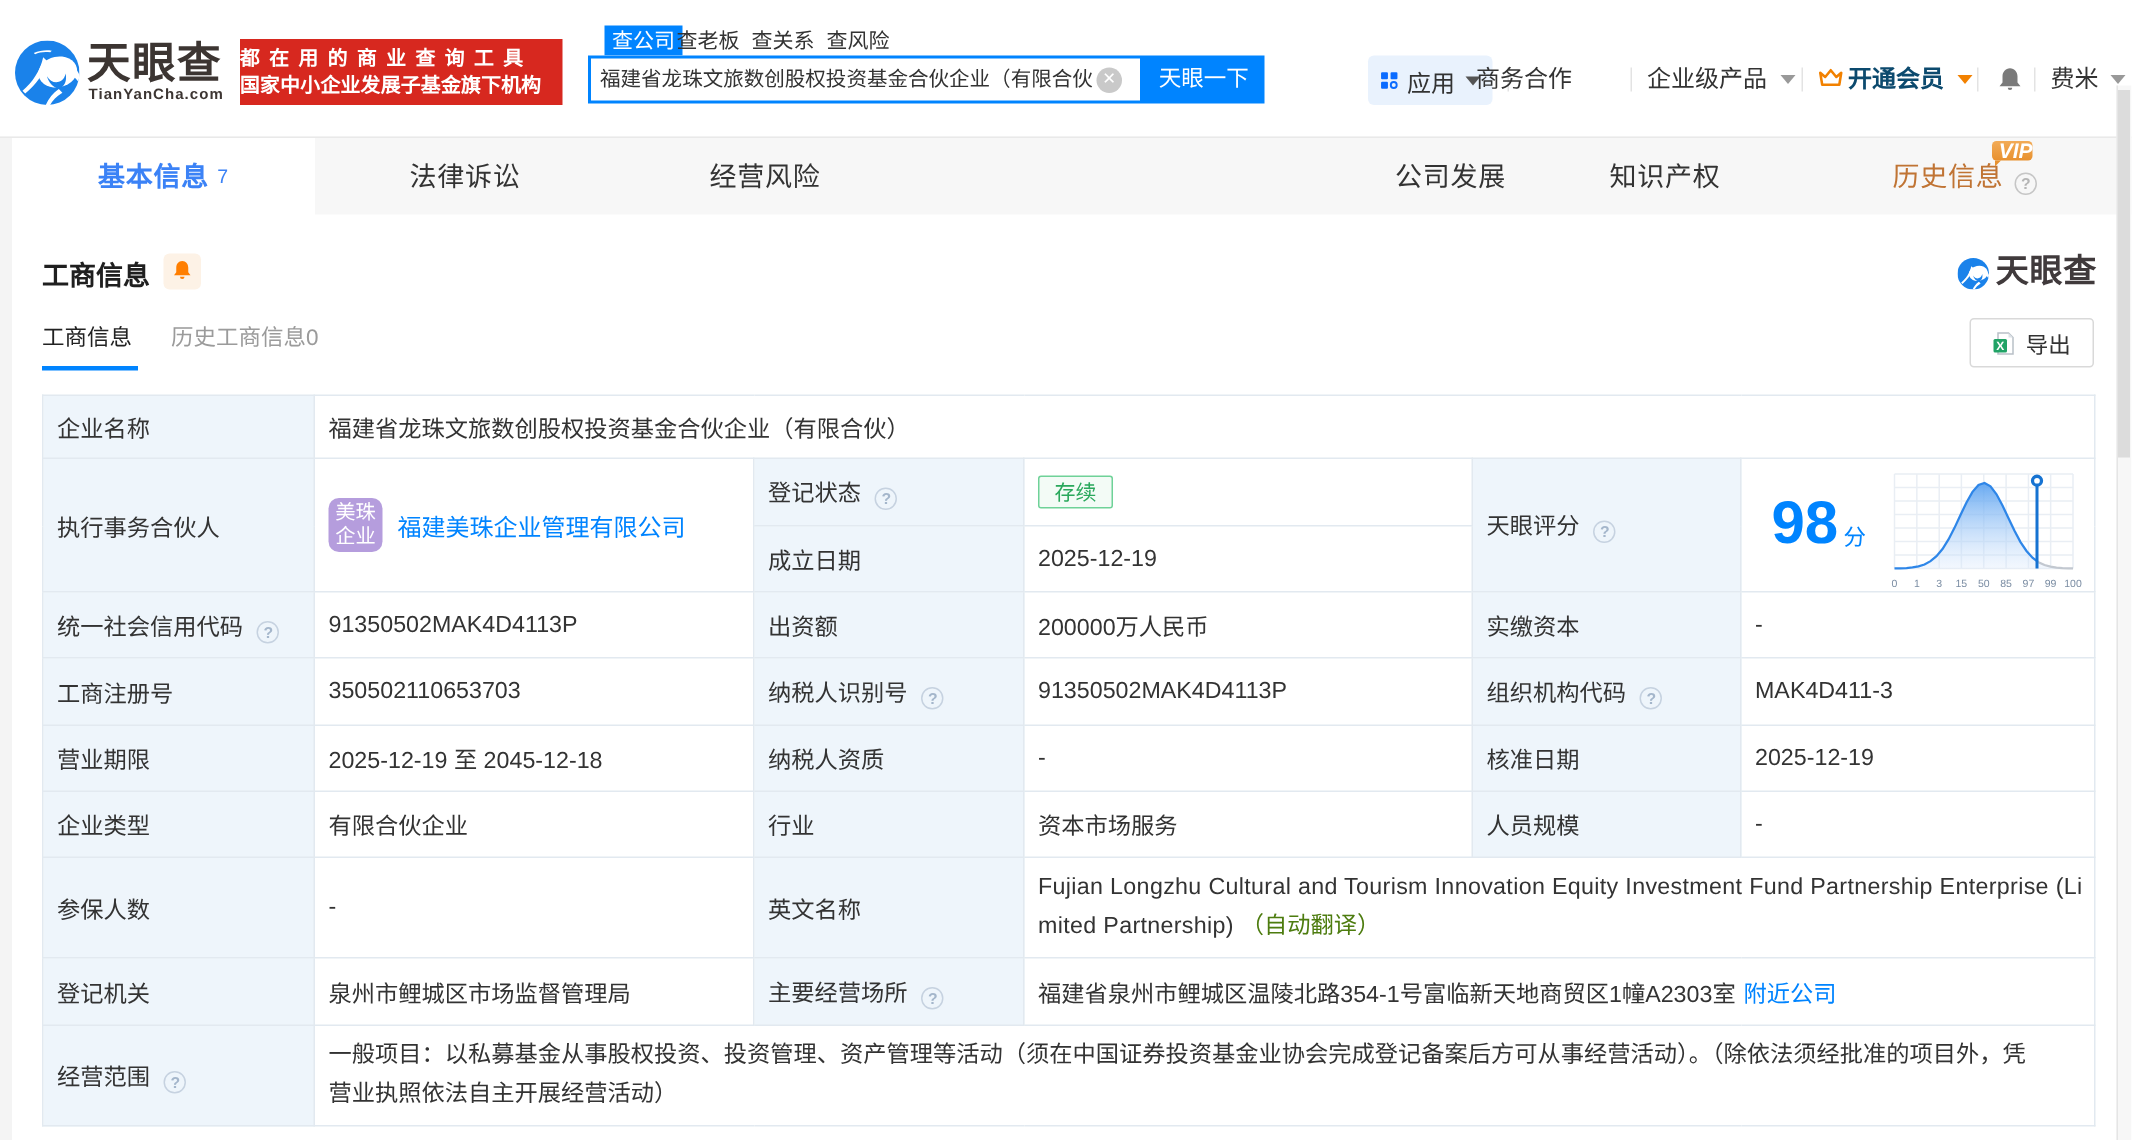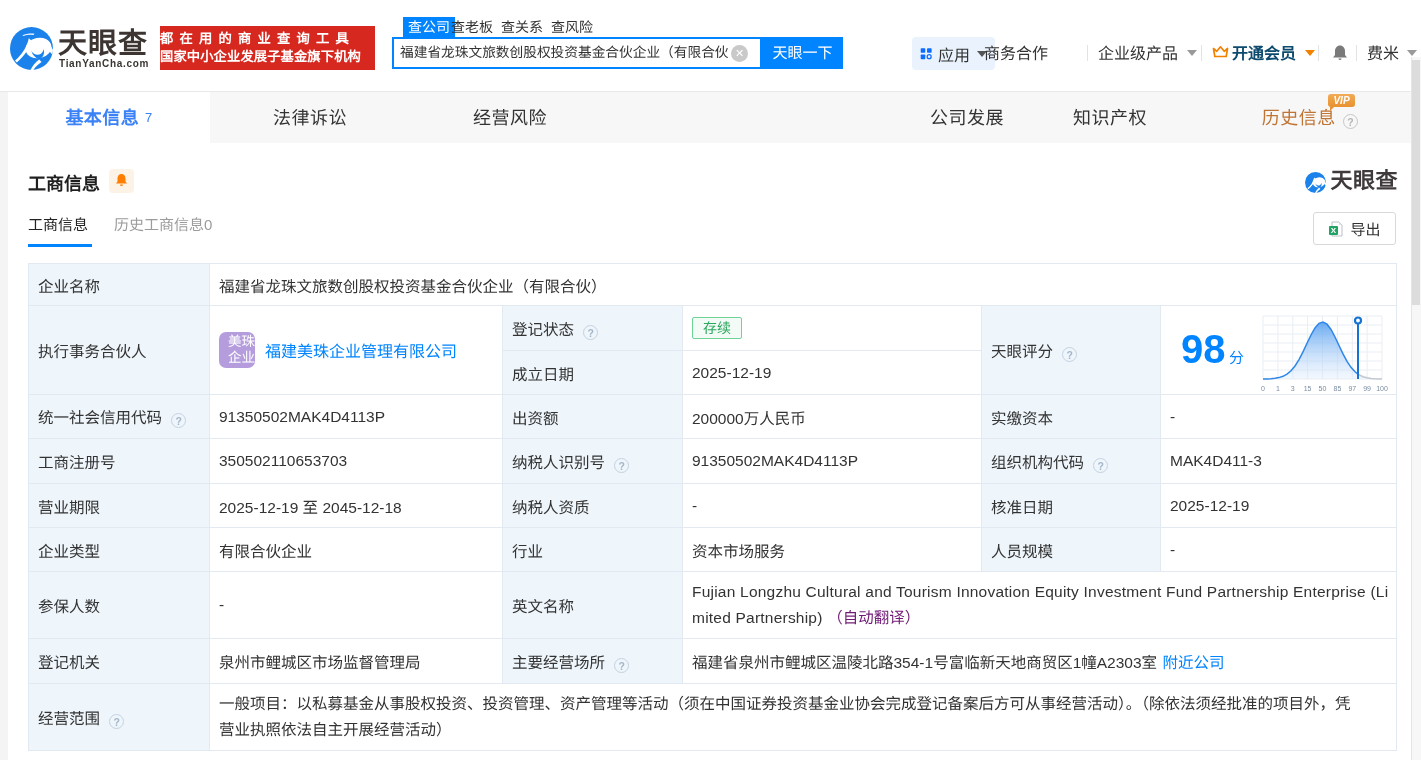--- a/index.html
+++ b/index.html
@@ -39,21 +39,21 @@
 #subline{position:absolute;left:28px;top:244px;width:64px;height:3px;background:#0084ff;}
 #minilogo{position:absolute;left:1305px;top:162px;height:21px;}
 #exportbtn{position:absolute;left:1313px;top:212px;width:83px;height:33px;border:1px solid #d9d9d9;border-radius:3px;display:flex;align-items:center;justify-content:center;font-size:15px;color:#333;gap:6px;background:#fff;}
 
 #tbl{position:absolute;left:28px;top:263px;width:1368px;border-collapse:collapse;table-layout:fixed;}
 #tbl td{border:1px solid #e2e9f0;font-size:15.5px;color:#333;padding:2px 9px;vertical-align:middle;}
 #tbl td.lb{background:#eef5fb;}
 .qm{display:inline-block;width:15px;height:15px;border:1px solid #c6d2e0;border-radius:50%;color:#a4b6cb;font-size:10.5px;line-height:14px;text-align:center;margin-left:5px;vertical-align:-2px;font-weight:bold;}
 .badge-g{display:inline-block;border:1px solid #6fd298;background:#f3fbf6;color:#2aa85c;font-size:14px;line-height:20px;padding:0 10px;border-radius:2px;}
 .blue{color:#0084ff;}
-.gray{color:#701a75;}
+.gray{color:#4d7c0f;}
 </style>
 </head>
 <body>
 
 <div id="hdr">
   <svg class="abs" style="left:10px;top:27px" width="43" height="43" viewBox="0 0 43 43">
     <circle cx="21.5" cy="21.5" r="21.5" fill="#1a82ea"></circle>
     <ellipse cx="28.5" cy="21" rx="13" ry="10.2" transform="rotate(-12 28.5 21)" fill="#fff"></ellipse>
     <path d="M5 33.5 C11.5 28 16.8 20.5 18.8 11.2 L21.6 13.8 C19.4 22 13.6 29.8 6.8 35.4 Z" fill="#fff"></path>
     <path d="M20.5 43 C22.5 38.6 25.3 35 29.2 32.4 L31.6 34.9 C27.8 37.3 24.9 40.2 23.4 43 Z" fill="#fff"></path>
@@ -108,21 +108,21 @@
 </div>
 
 <div id="nav">
   <div class="tab active" style="left:8px;width:202px;">基本信息 <span style="font-size:13px;font-weight:normal;position:relative;top:-2px;">7</span></div>
   <div class="tab" style="left:210px;width:200px;">法律诉讼</div>
   <div class="tab" style="left:410px;width:200px;">经营风险</div>
   <div class="tab" style="left:804px;width:200px;text-align:right;">公司发展</div>
   <div class="tab" style="left:1010px;width:200px;">知识产权</div>
   <div class="tab" style="left:1210px;width:200px;color:#c07434;">历史信息 <span class="qm" style="margin-left:2px;border-color:#c6c6c6;color:#b5b5b5;">?</span></div>
 </div>
-<div class="abs" style="left:1328px;top:94px;width:27px;height:13px;background:linear-gradient(180deg,#f2ab57,#e8912f);border-radius:3px;color:#fff;font-size:10px;font-weight:bold;font-style:italic;text-align:center;line-height:13px;">VIP</div>
+<div class="abs" style="left:1328px;top:94px;width:27px;height:13px;background:linear-gradient(180deg,#f2ab57,#e8912f);border-radius:3px;color:#fff;font-size:14px;font-weight:bold;font-style:italic;text-align:right;line-height:13px;">VIP</div>
 <div class="abs" style="left:1330px;top:107px;width:0;height:0;border-left:4px solid #e8912f;border-bottom:4px solid transparent;"></div>
 <div id="lstrip"></div>
 <div id="sbar"></div>
 <div id="sthumb"></div>
 
 <div id="sect-title">工商信息</div>
 <div id="bellbox">
   <svg width="13" height="14" viewBox="0 0 13 14" style="margin-top:4px">
     <path d="M6.5 1 C9 1 10.5 3 10.5 5.5 L10.5 8.5 L12 10.5 L1 10.5 L2.5 8.5 L2.5 5.5 C2.5 3 4 1 6.5 1 Z" fill="#ff7e00"></path>
     <path d="M5 11.5 a1.5 1.5 0 0 0 3 0" fill="#ff7e00"></path>
@@ -162,21 +162,21 @@
     </colgroup>
   <tbody>
       <tr style="height:42px">
     <td class="lb">企业名称</td>
     <td colspan="5">福建省龙珠文旅数创股权投资基金合伙企业（有限合伙）</td>
   </tr>
   <tr style="height:45px">
     <td class="lb" rowspan="2">执行事务合伙人</td>
     <td rowspan="2">
       <div style="display:flex;align-items:center;">
-        <div style="width:36px;height:36px;background:#b59ddd;border-radius:7px;color:#fff;font-size:13.5px;line-height:16px;text-align:right;padding-top:2px;">美珠<br>企业</div>
+        <div style="width:36px;height:36px;background:#b59ddd;border-radius:7px;color:#fff;font-size:13.5px;line-height:16px;text-align:center;padding-top:2px;">美珠<br>企业</div>
         <span class="blue" style="margin-left:10px;font-size:16px;">福建美珠企业管理有限公司</span>
       </div>
     </td>
     <td class="lb">登记状态 <span class="qm">?</span></td>
     <td><span class="badge-g">存续</span></td>
     <td class="lb" rowspan="2">天眼评分 <span class="qm">?</span></td>
     <td rowspan="2" style="padding:0;position:relative;">
       <span style="position:absolute;left:20px;top:21px;font-size:40px;font-weight:bold;color:#0084ff;">98</span>
       <span style="position:absolute;left:68px;top:40px;font-size:15px;color:#0084ff;">分</span>
       <svg style="position:absolute;left:95px;top:8px;" width="133" height="80" viewBox="0 0 133 80">

